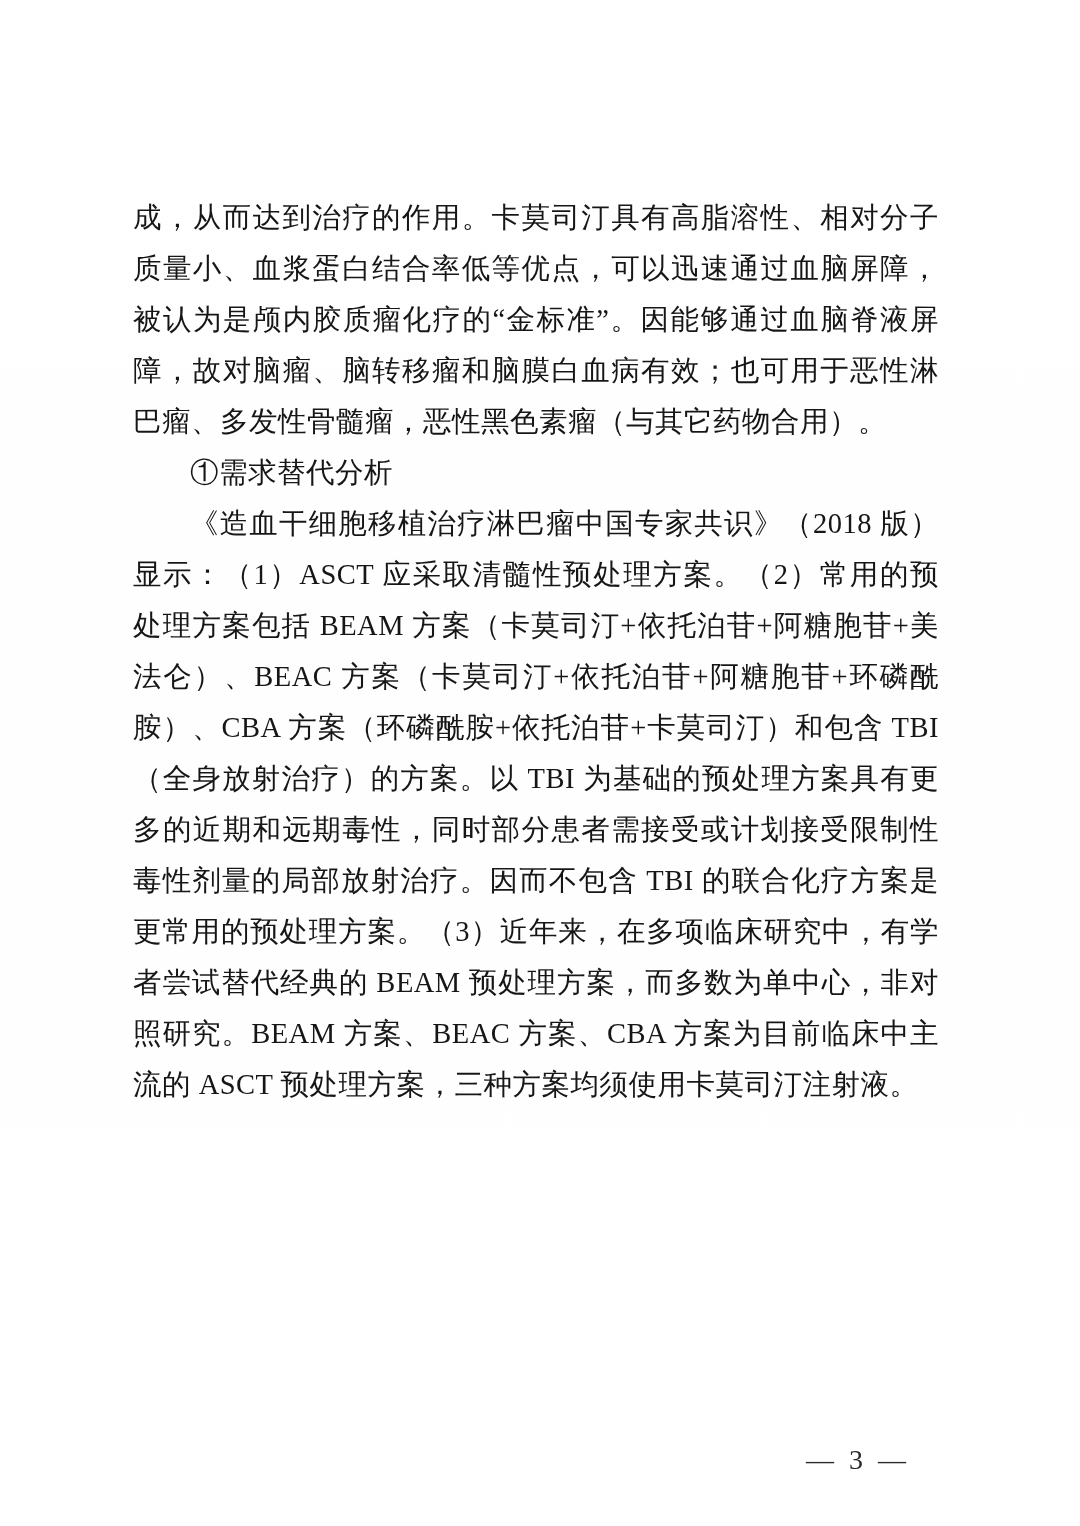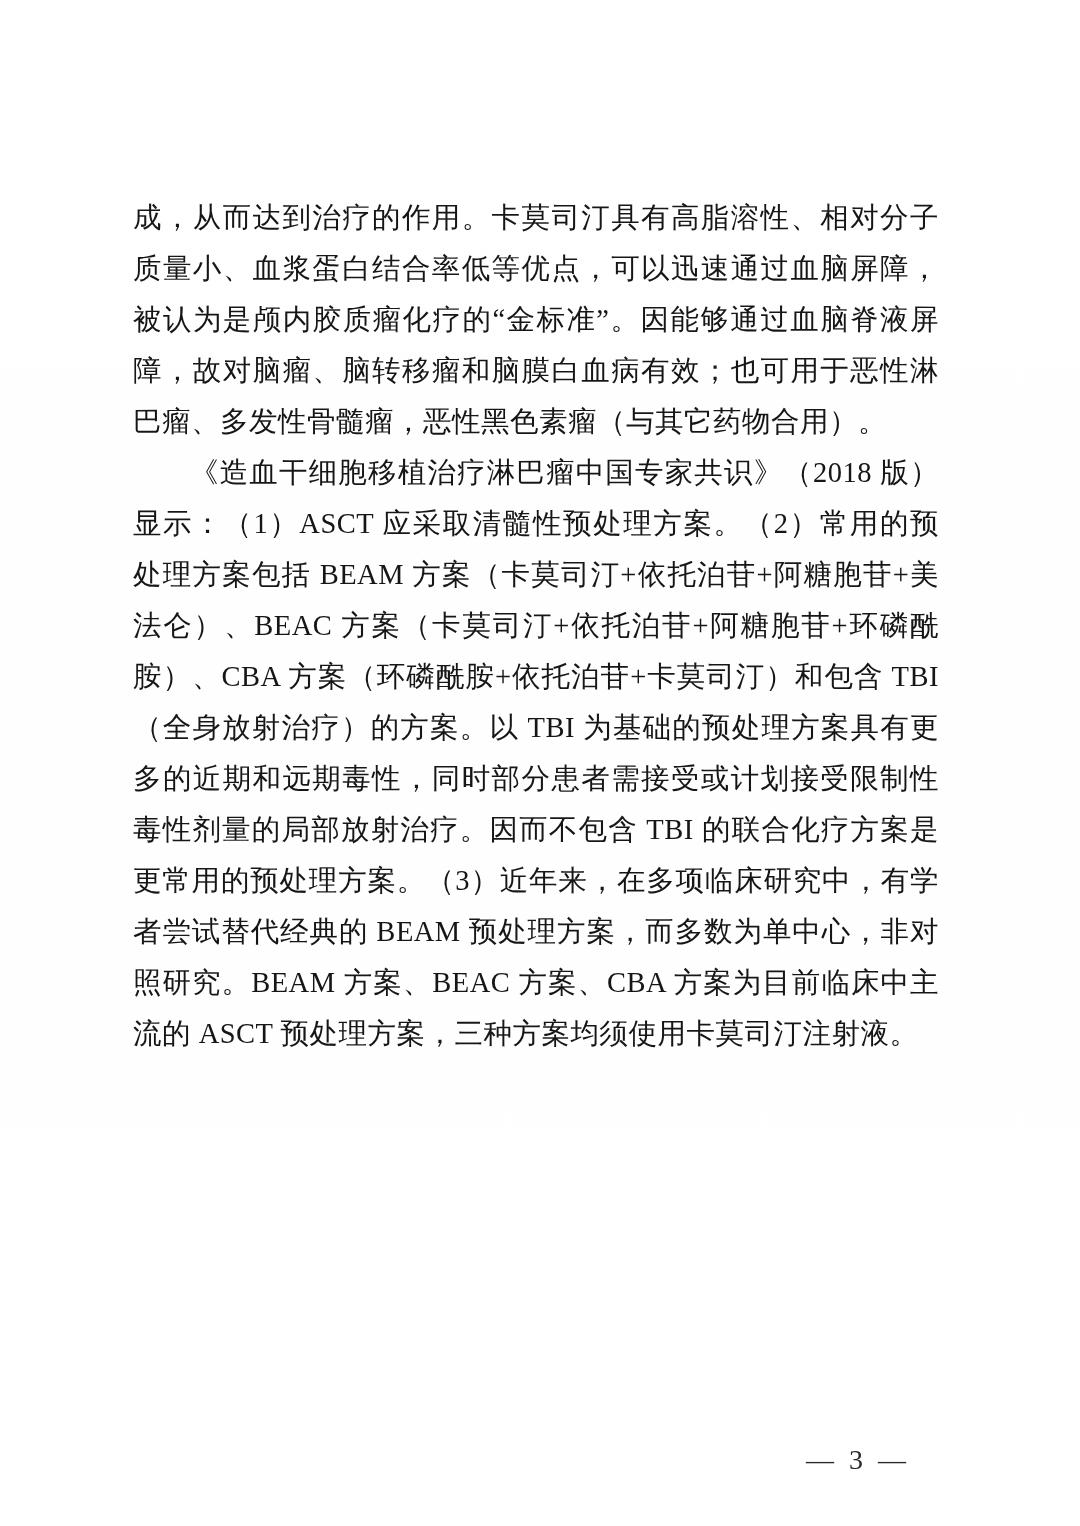--- a/index.html
+++ b/index.html
@@ -49,20 +49,21 @@
   }
 </style>
 </head>
 <body>
 
 <div class="page">
 
   <div class="text-block">
     <p>成，从而达到治疗的作用。卡莫司汀具有高脂溶性、相对分子质量小、血浆蛋白结合率低等优点，可以迅速通过血脑屏障，被认为是颅内胶质瘤化疗的“金标准”。因能够通过血脑脊液屏障，故对脑瘤、脑转移瘤和脑膜白血病有效；也可用于恶性淋巴瘤、多发性骨髓瘤，恶性黑色素瘤（与其它药物合用）。</p>
 
+    <p class="indent">①需求替代分析</p>
 
 
     <p class="indent">《造血干细胞移植治疗淋巴瘤中国专家共识》（2018 版）显示：（1）ASCT 应采取清髓性预处理方案。（2）常用的预处理方案包括 BEAM 方案（卡莫司汀+依托泊苷+阿糖胞苷+美法仑）、BEAC 方案（卡莫司汀+依托泊苷+阿糖胞苷+环磷酰胺）、CBA 方案（环磷酰胺+依托泊苷+卡莫司汀）和包含 TBI（全身放射治疗）的方案。以 TBI 为基础的预处理方案具有更多的近期和远期毒性，同时部分患者需接受或计划接受限制性毒性剂量的局部放射治疗。因而不包含 TBI 的联合化疗方案是更常用的预处理方案。（3）近年来，在多项临床研究中，有学者尝试替代经典的 BEAM 预处理方案，而多数为单中心，非对照研究。BEAM 方案、BEAC 方案、CBA 方案为目前临床中主流的 ASCT 预处理方案，三种方案均须使用卡莫司汀注射液。</p>
   </div>
 
   <div class="page-number">— 3 —</div>
 
 </div>
 
 </body></html>

